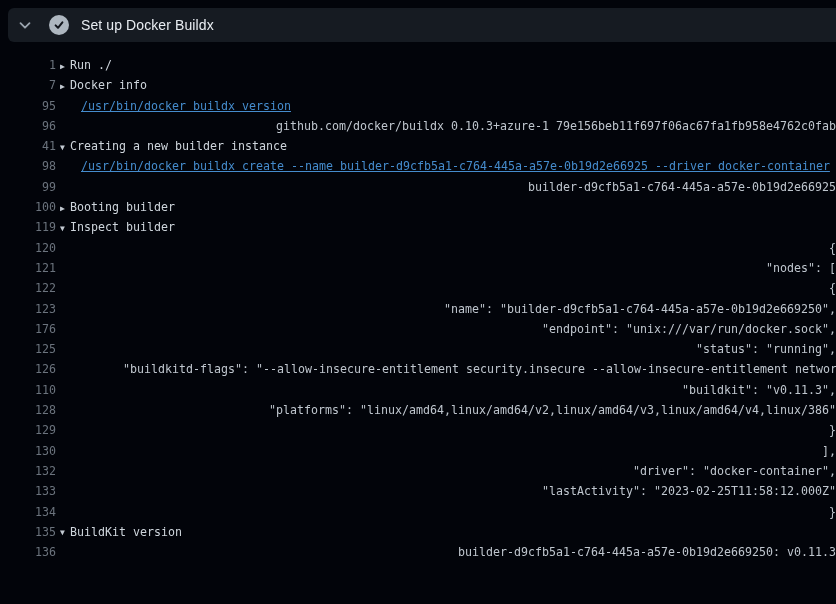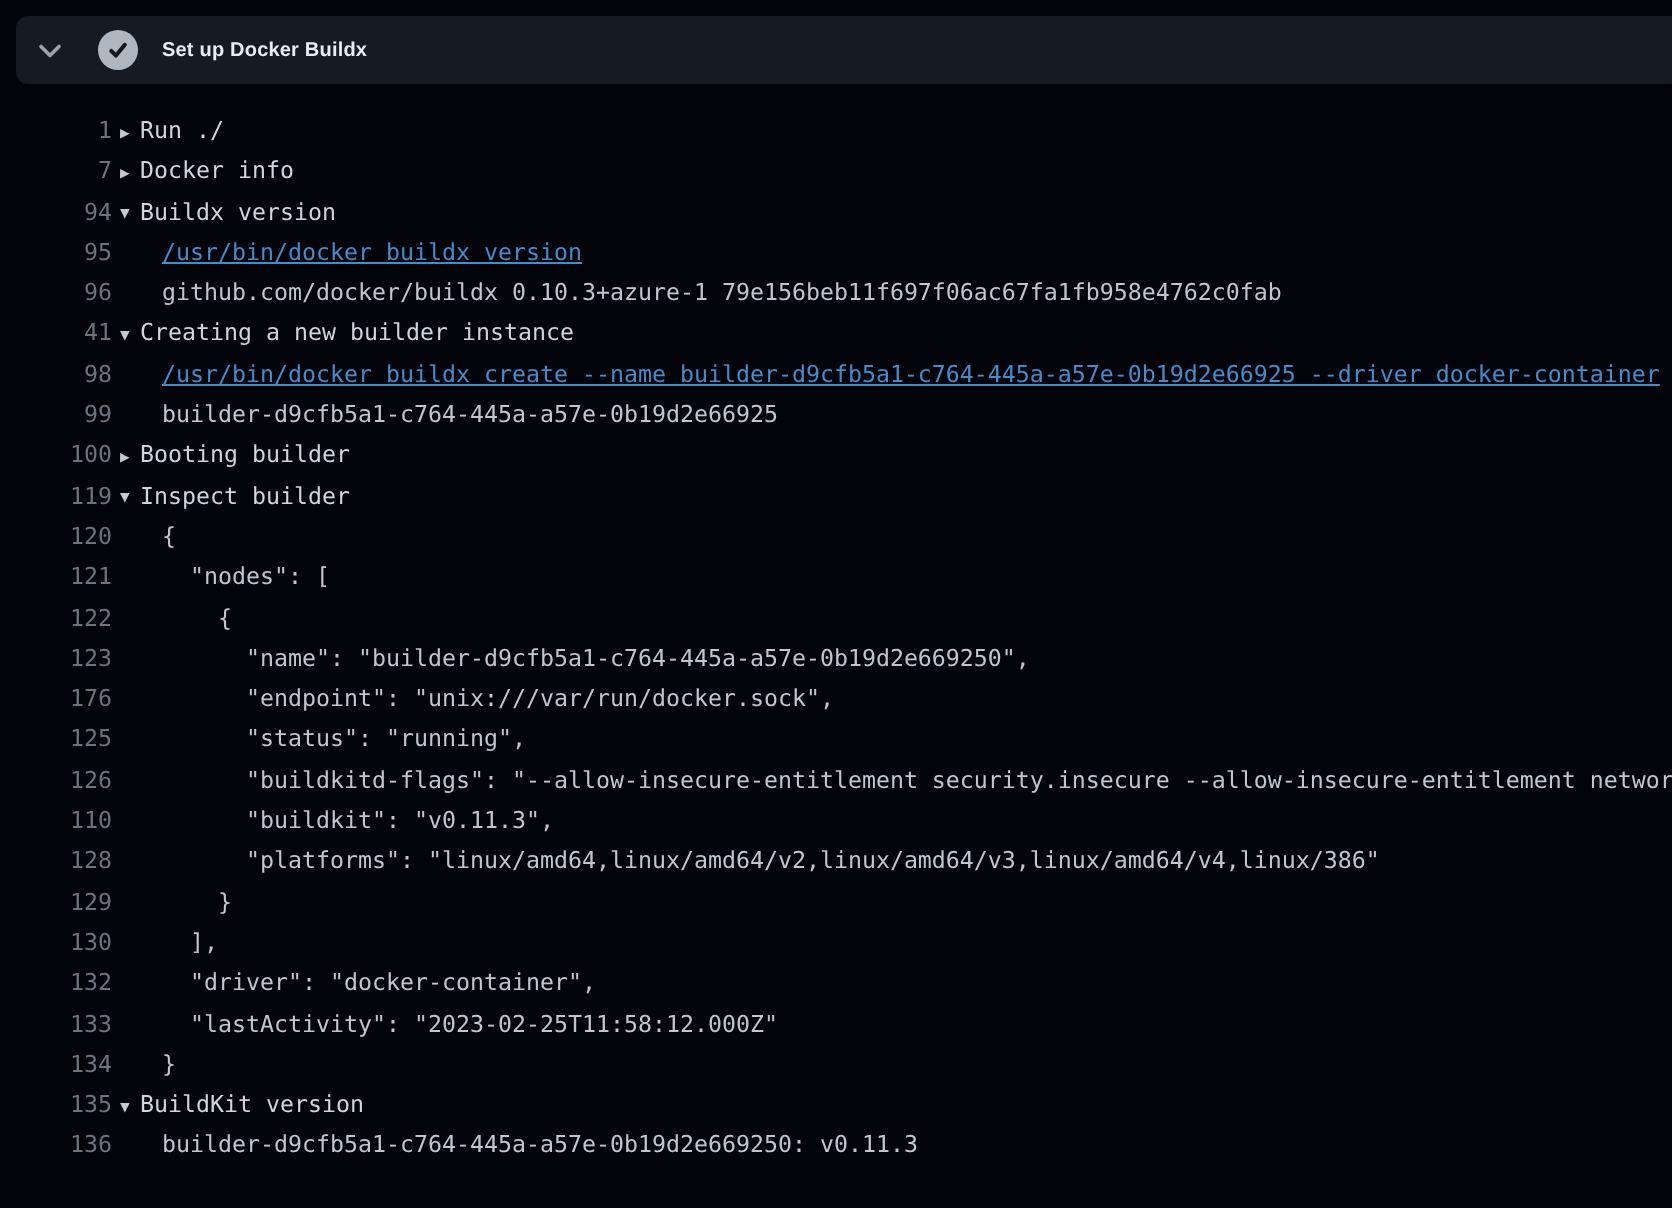--- a/index.html
+++ b/index.html
@@ -29,22 +29,22 @@
     width: 20px; height: 20px;
     border-radius: 50%;
     background: #aeb7c0;
     display: flex; align-items: center; justify-content: center;
     flex: 0 0 auto;
     margin-left: 7px;
   }
   .step-title {
     margin-left: 12px;
     color: #e9edf2;
-    font-size: 10px;
-    font-weight: 700;
+    font-size: 14px;
+    font-weight: 400;
     letter-spacing: .1px;
     white-space: nowrap;
   }
 
   
   .log {
     position: absolute;
     left: 0; top: 42px; right: 0; bottom: 0;
     padding-top: 13px;
     font-family: "DejaVu Sans Mono", "Liberation Mono", monospace;
@@ -66,21 +66,21 @@
   }
   .content {
     flex: 1 1 auto;
     margin-left: 4px;
     overflow: hidden;
     white-space: pre;
   }
   .row.output .content,
   .row.command .content { padding-left: 21px; }
   .row.group .content { color: #ced5dc; cursor: pointer; }
-  .row.output .content { color: #bfc6ce; }
+  .row.output .content { color: #bfc6ce; text-align: right; }
   .row.command .content { color: #458ccd; text-decoration: underline; }
   .arrow {
     display: inline-block;
     width: 10px;
     font-size: 8px;
     color: #c3cad2;
     vertical-align: 0.5px;
   }
 </style>
 </head>
@@ -107,24 +107,20 @@
   <div class="row group">
     <span class="num">1</span>
     <span class="content"><span class="arrow">▶</span><span class="txt">Run ./</span></span>
   </div>
 
   <div class="row group">
     <span class="num">7</span>
     <span class="content"><span class="arrow">▶</span><span class="txt">Docker info</span></span>
   </div>
 
-  <div class="row group">
-    <span class="num">94</span>
-    <span class="content"><span class="arrow">▼</span><span class="txt">Buildx version</span></span>
-  </div>
 
   <div class="row command">
     <span class="num">95</span>
     <span class="content"><span class="txt">/usr/bin/docker buildx version</span></span>
   </div>
 
   <div class="row output">
     <span class="num">96</span>
     <span class="content"><span class="txt">github.com/docker/buildx 0.10.3+azure-1 79e156beb11f697f06ac67fa1fb958e4762c0fab</span></span>
   </div>

